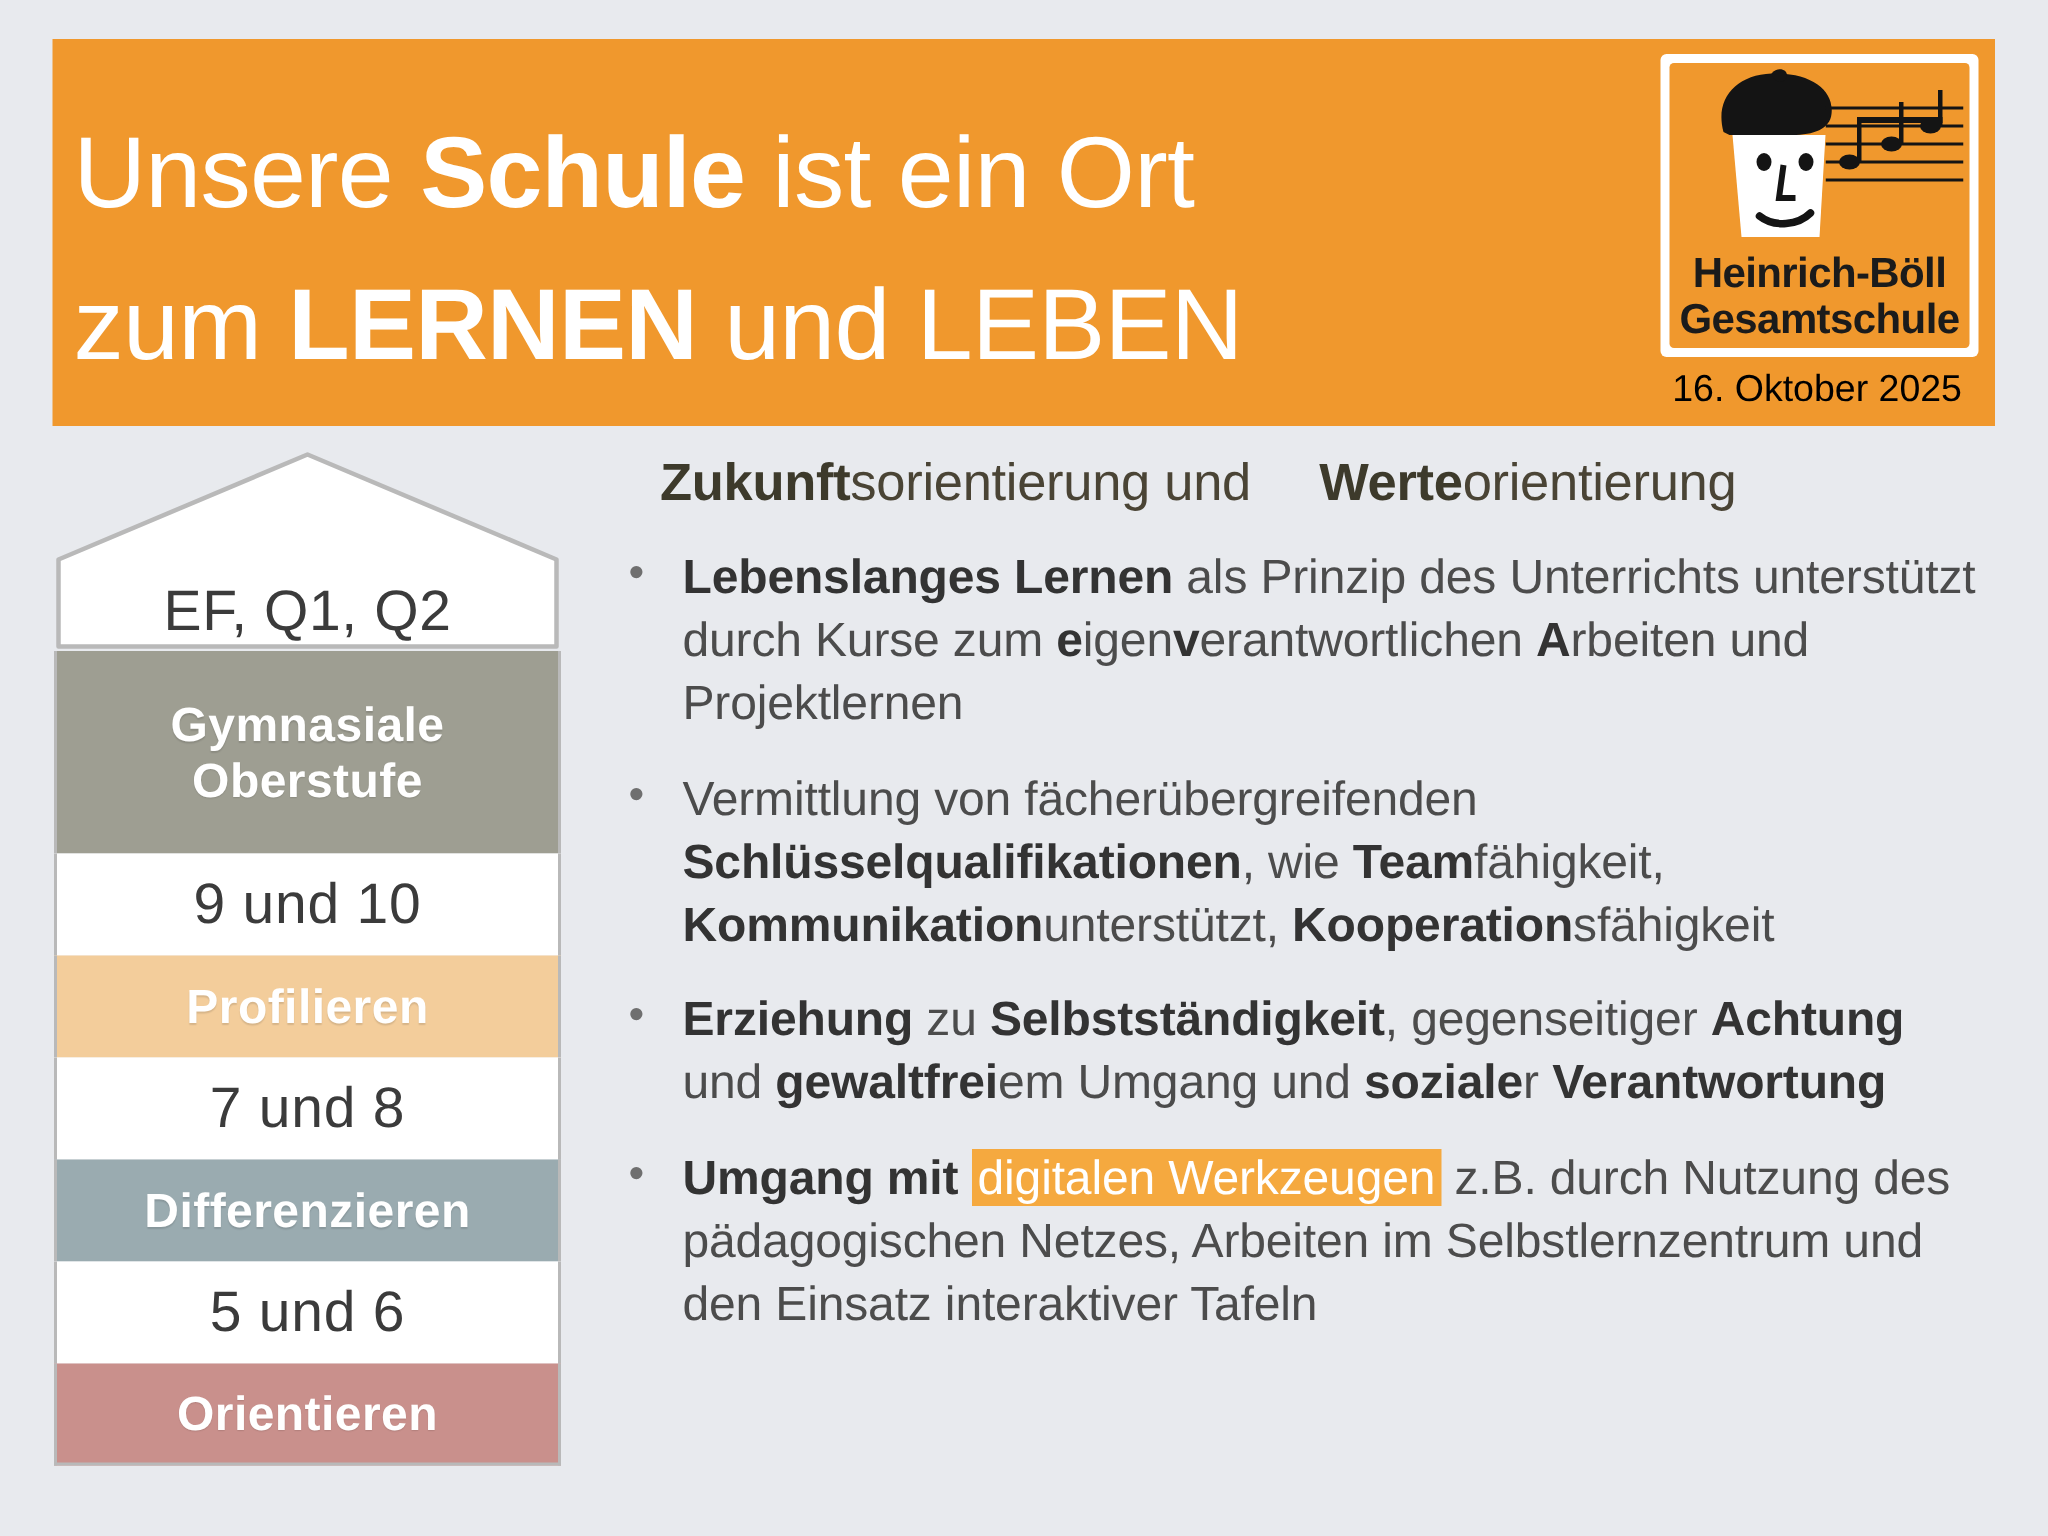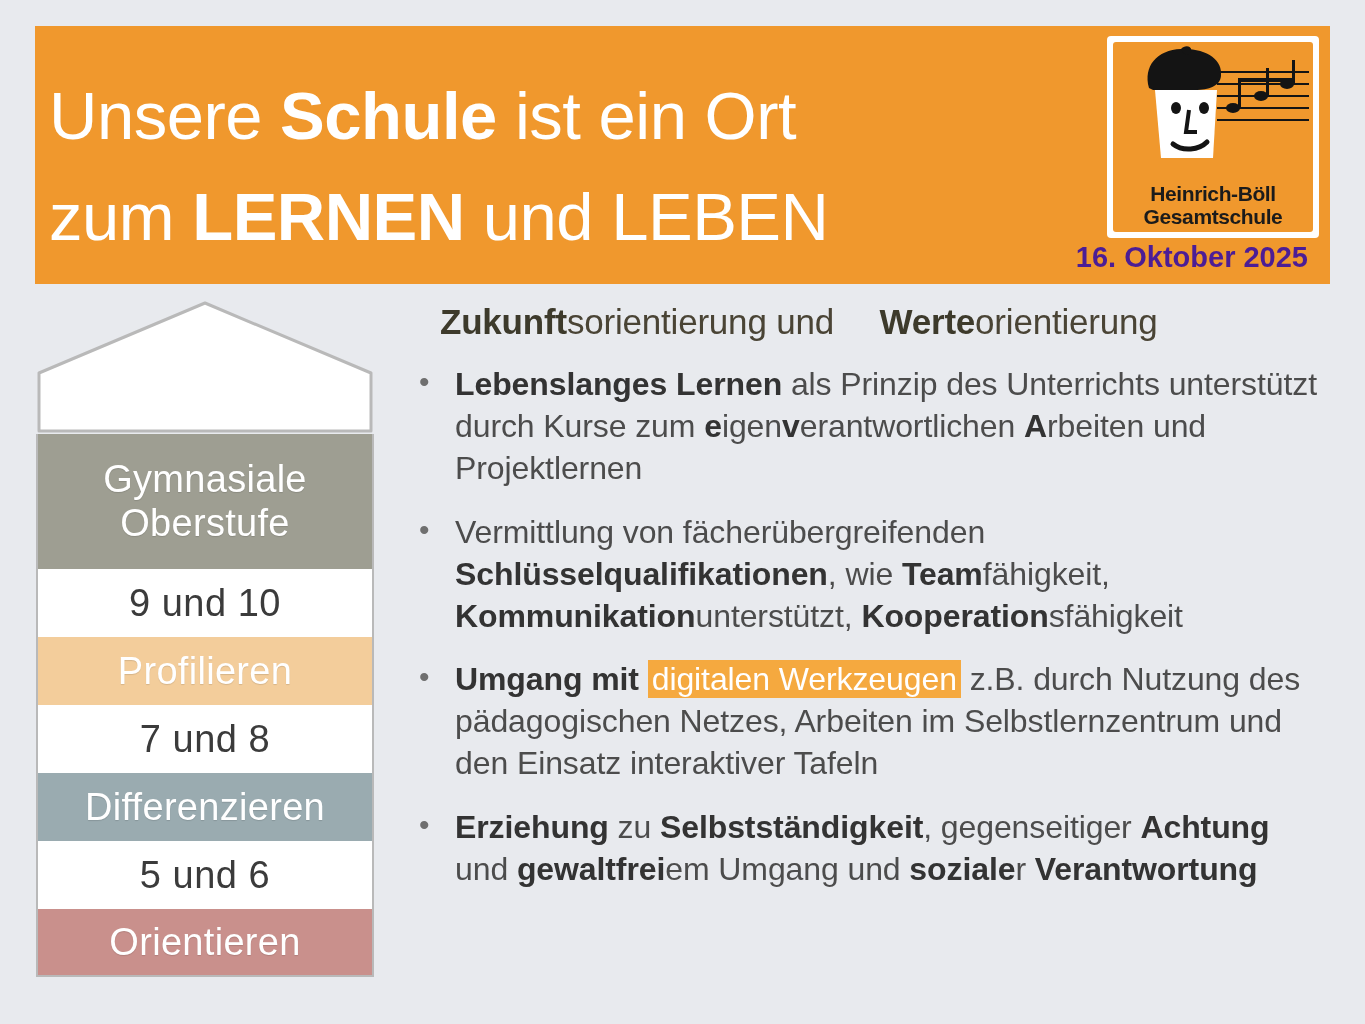--- a/index.html
+++ b/index.html
@@ -81,32 +81,32 @@
     width: 92px;
     height: 70px;
   }
   .logo-text {
     position: absolute;
     left: 0;
     right: 0;
     bottom: 3px;
     text-align: center;
     color: #1b1b1b;
-    font-size: 21px;
+    font-size: 28px;
     font-weight: 700;
     line-height: 1.13;
     letter-spacing: -0.4px;
   }
   .banner-date {
     position: absolute;
     right: 22px;
     bottom: 10px;
-    color: #4c1d95;
-    font-size: 29px;
-    font-weight: 700;
+    color: #000000;
+    font-size: 25px;
+    font-weight: 400;
     letter-spacing: 0px;
   }
 
   
   .house {
     position: absolute;
     left: 36px;
     top: 300px;
     width: 338px;
     height: 700px;
@@ -142,22 +142,22 @@
   }
   .band.white {
     background: #ffffff;
     color: #3b3b3b;
     font-size: 38px;
     height: 68px;
     letter-spacing: 0.5px;
   }
   .band.tinted {
     color: #ffffff;
-    font-weight: 400;
-    font-size: 38px;
+    font-weight: 700;
+    font-size: 32px;
     letter-spacing: 0.3px;
     text-shadow: 0 1px 1px rgba(0,0,0,.12);
   }
   .band.oberstufe {
     background: #9e9e92;
     height: 135px;
     line-height: 1.15;
   }
   .band.profilieren {
     background: #f3cd9b;
@@ -274,20 +274,21 @@
   </div>
 
   <div class="banner-date">16. Oktober 2025</div>
 </div>
 
 <div class="house">
   <div class="roof">
     <svg width="338" height="134" viewBox="0 0 338 134">
       <path d="M3 131 L3 73 L169 3 L335 73 L335 131 Z" fill="#ffffff" stroke="#b9b9b9" stroke-width="3" stroke-linejoin="round"></path>
     </svg>
+    <div class="roof-label">EF, Q1, Q2</div>
   </div>
 
   <div class="band tinted oberstufe">
     <span>Gymnasiale</span>
     <span>Oberstufe</span>
   </div>
   <div class="band white">9 und 10</div>
   <div class="band tinted profilieren">Profilieren</div>
   <div class="band white">7 und 8</div>
   <div class="band tinted differenzieren">Differenzieren</div>
@@ -295,16 +296,16 @@
   <div class="band tinted orientieren">Orientieren</div>
 </div>
 
 <div class="content">
   <div class="subhead">
     <b>Zukunft</b><span>sorientierung und </span><b>Werte</b><span>orientierung</span>
   </div>
   <ul class="bullets" id="bullet-list">
       <li><b>Lebenslanges Lernen</b><span> als Prinzip des Unterrichts unterstützt durch Kurse zum </span><b>e</b><span>igen</span><b>v</b><span>erantwortlichen </span><b>A</b><span>rbeiten und Projektlernen</span></li>
       <li><span>Vermittlung von fächerübergreifenden </span><b>Schlüsselqualifikationen</b><span>, wie </span><b>Team</b><span>fähigkeit, </span><b>Kommunikation</b><span>unterstützt, </span><b>Kooperation</b><span>sfähigkeit</span></li>
+      <li><b>Erziehung</b><span> zu </span><b>Selbstständigkeit</b><span>, gegenseitiger </span><b>Achtung</b><span> und </span><b>gewaltfrei</b><span>em Umgang und </span><b>soziale</b><span>r </span><b>Verantwortung</b></li>
       <li><b>Umgang mit </b><span class="hl">digitalen Werkzeugen</span><span> z.B. durch Nutzung des pädagogischen Netzes, Arbeiten im Selbstlernzentrum und den Einsatz interaktiver Tafeln</span></li>
-      <li><b>Erziehung</b><span> zu </span><b>Selbstständigkeit</b><span>, gegenseitiger </span><b>Achtung</b><span> und </span><b>gewaltfrei</b><span>em Umgang und </span><b>soziale</b><span>r </span><b>Verantwortung</b></li>
     </ul>
 </div>
 
 </body></html>

